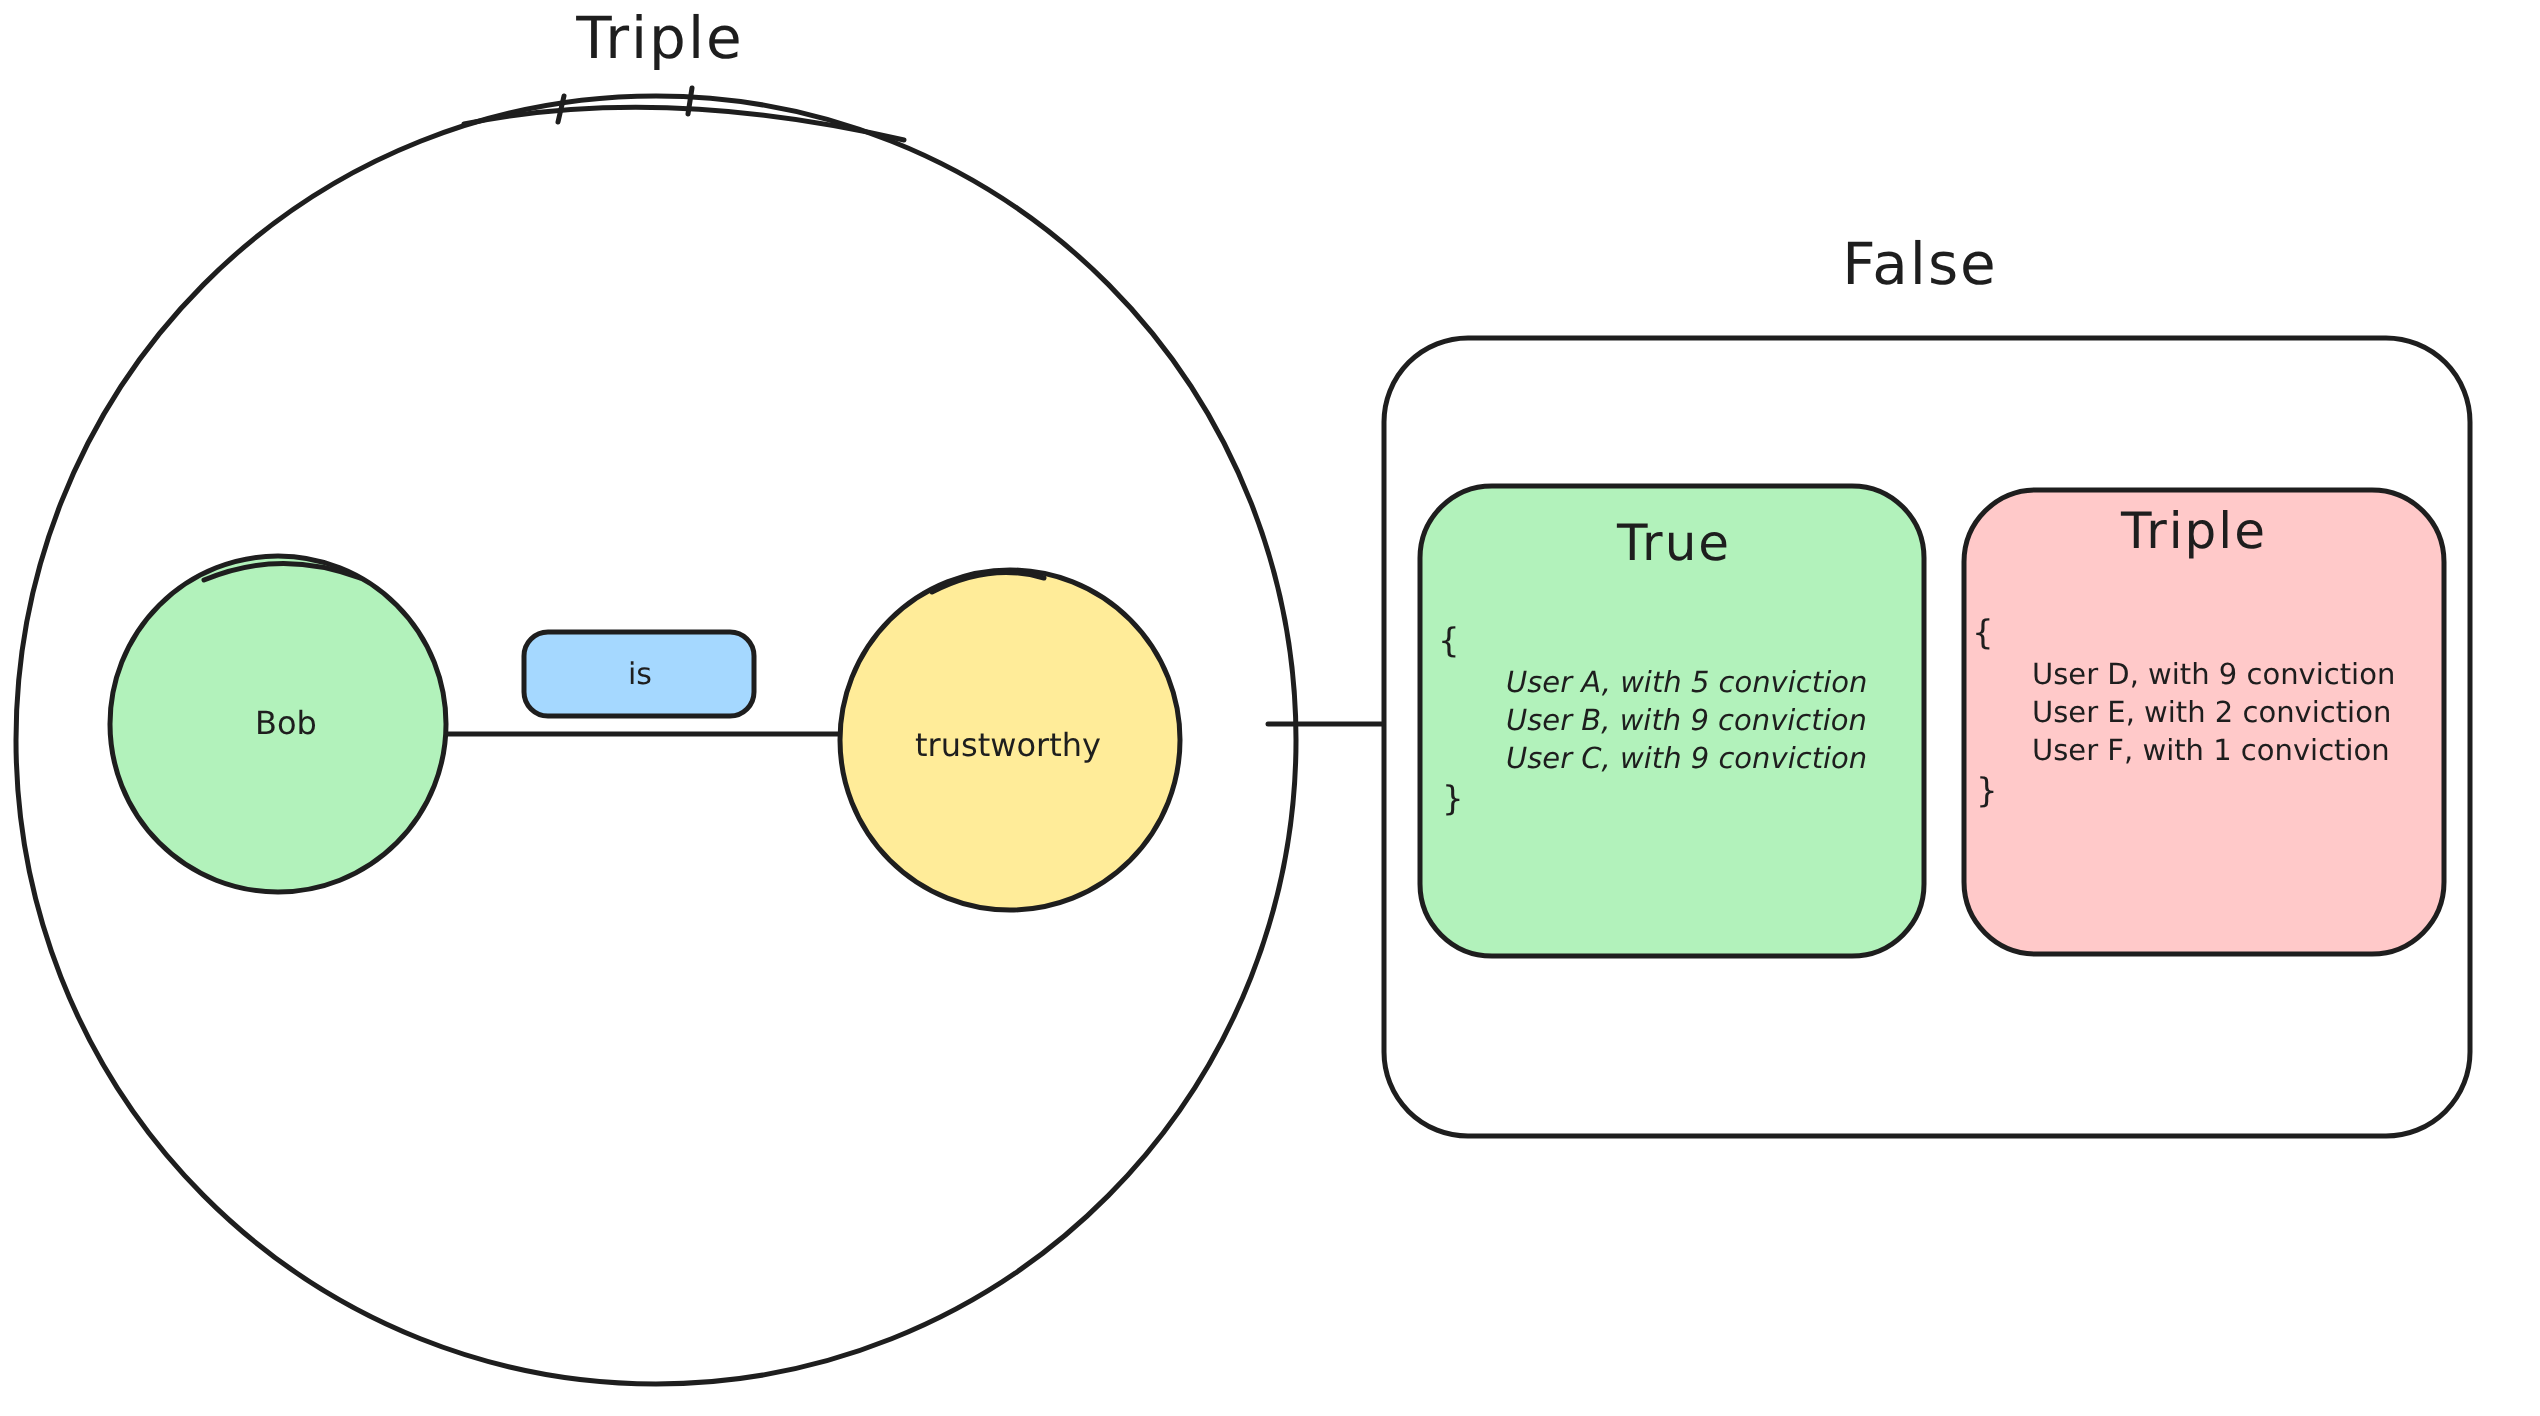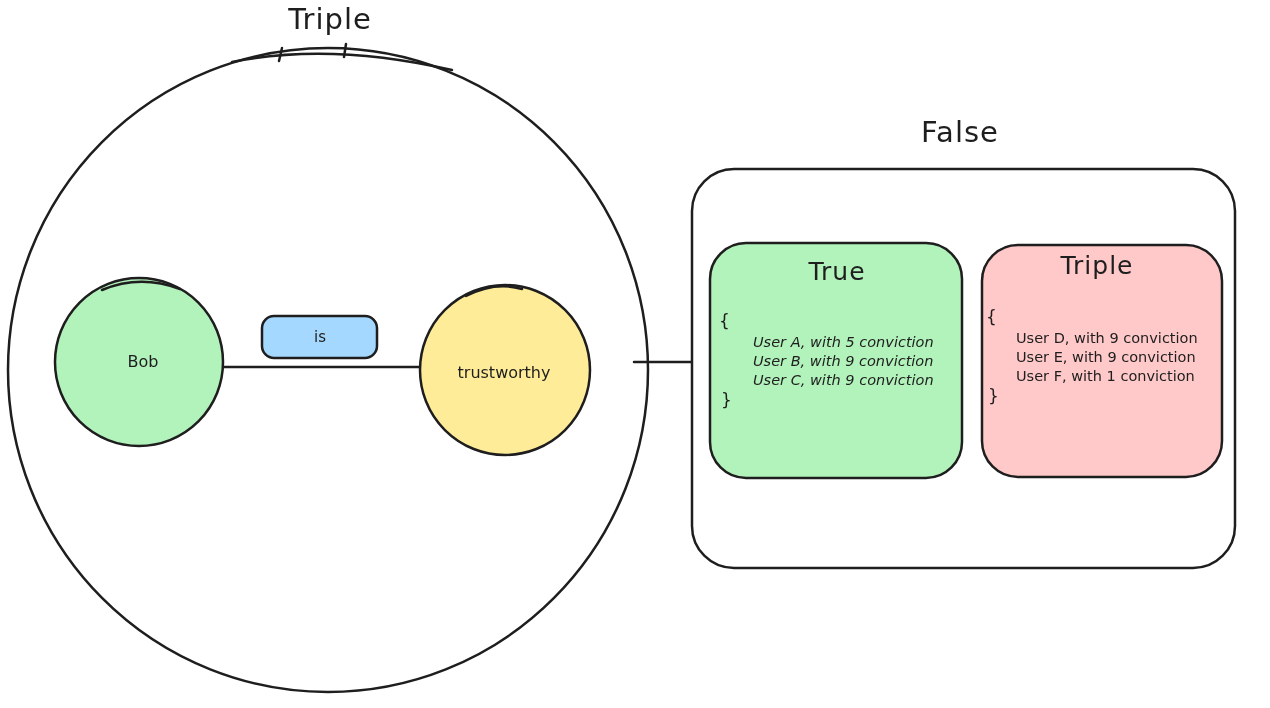--- a/index.html
+++ b/index.html
@@ -74,18 +74,18 @@
     <div>User A, with 5 conviction</div>
     <div>User B, with 9 conviction</div>
     <div>User C, with 9 conviction</div>
   </div>
   <div class="txt brace" style="left:721px;top:390px;">}</div>
 
   <div class="txt box-title center" style="left:1097px;top:251px;">Triple</div>
   <div class="txt brace" style="left:986px;top:307px;">{</div>
   <div class="entries" style="left:1016px;top:329px;">
     <div>User D, with 9 conviction</div>
-    <div>User E, with 9 conviction</div>
+    <div>User E, with 2 conviction</div>
     <div>User F, with 1 conviction</div>
   </div>
   <div class="txt brace" style="left:988px;top:386px;">}</div>
 
 </div>
 
 </body></html>

